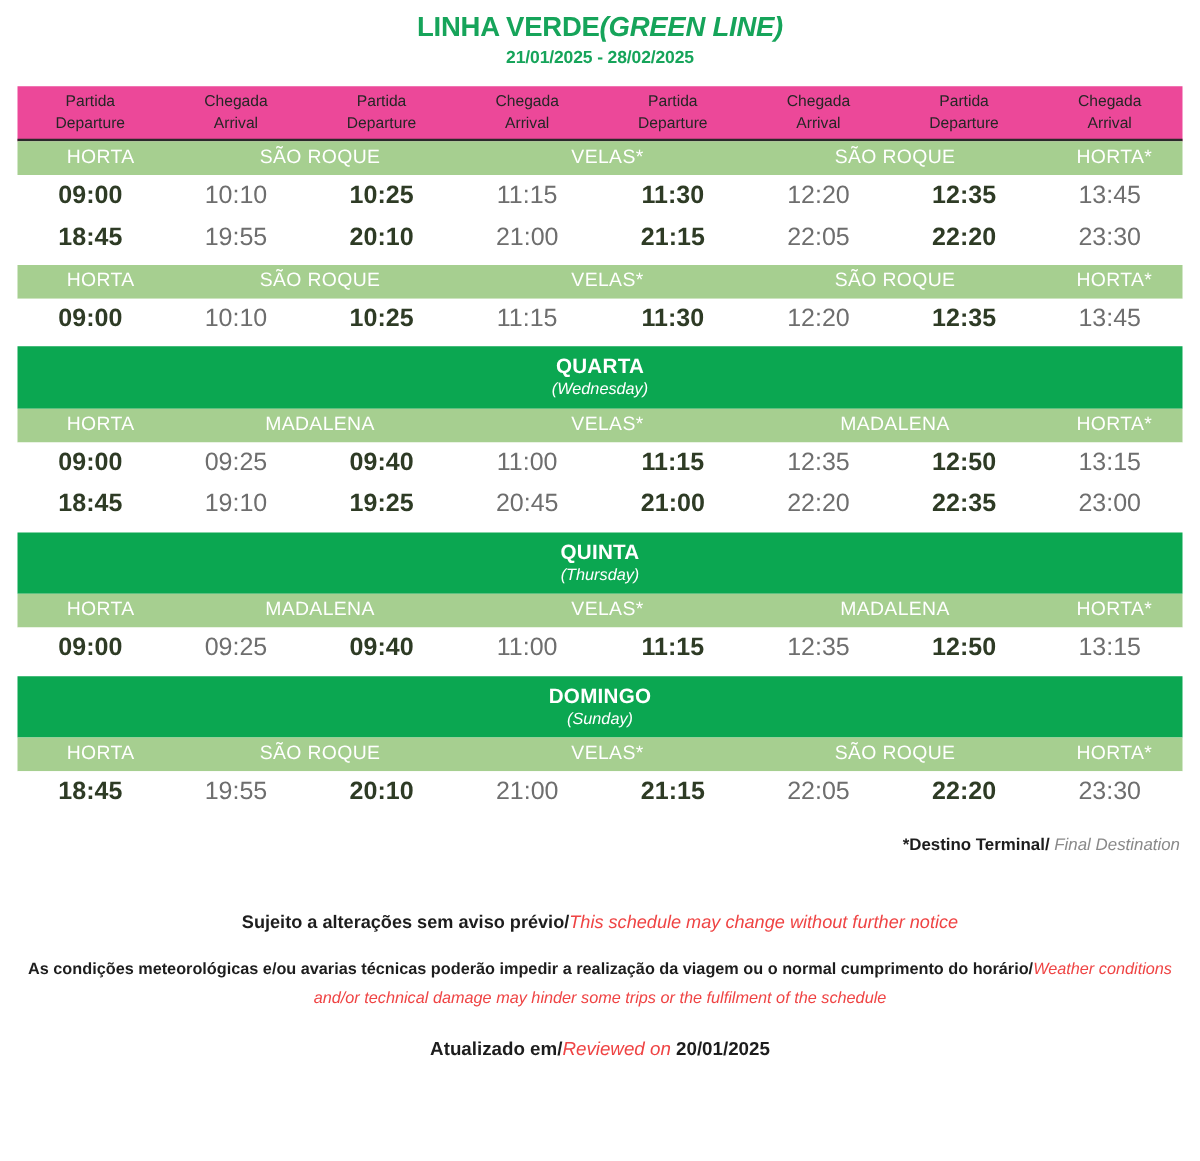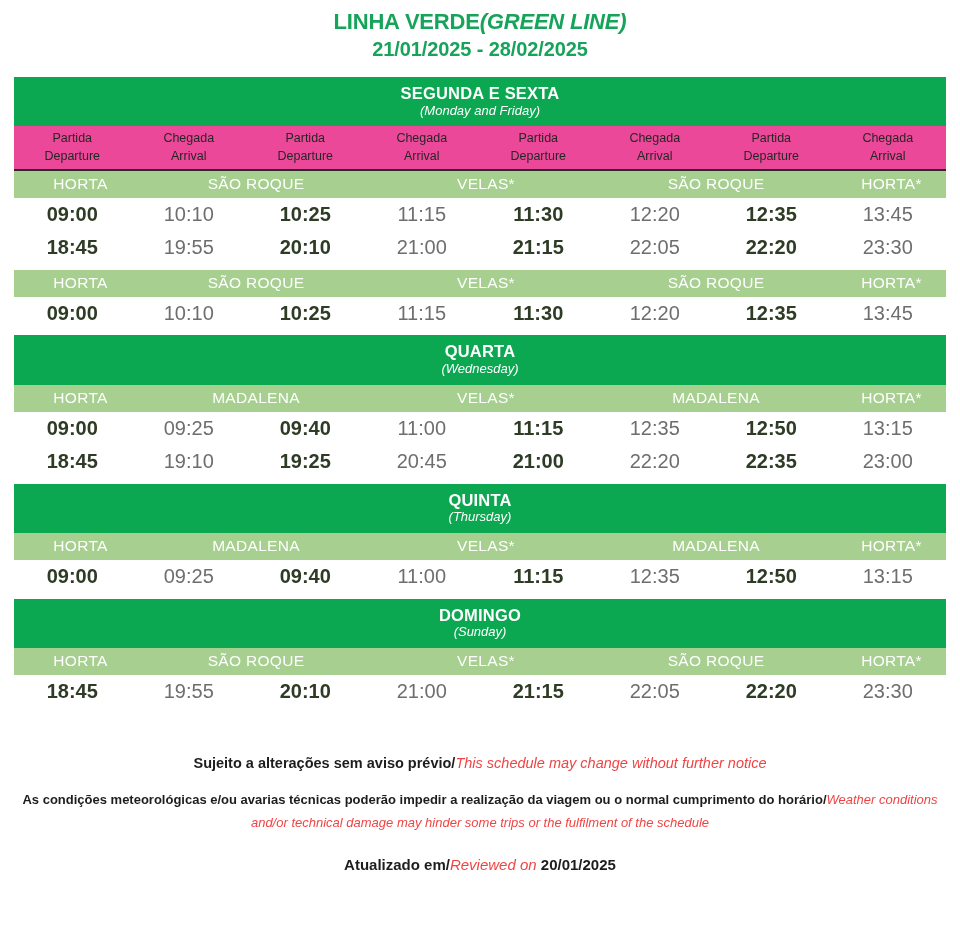--- a/index.html
+++ b/index.html
@@ -37,21 +37,21 @@
   }
   .title-line1 .pt {
     font-weight: bold;
     font-style: normal;
   }
   .title-line1 .en {
     font-style: italic;
     font-weight: bold;
   }
   .title-line2 {
-    font-size: 20px;
+    font-size: 14px;
     font-weight: bold;
     color: #16A45A;
     line-height: 1.35;
     letter-spacing: -0.1px;
     text-align: center;
   }
 
   
   .blocks {
     margin-top: 14px;
@@ -201,24 +201,20 @@
 
   <div class="title-area">
     <div class="title-line1">
       <span class="pt">LINHA VERDE</span><span class="en">(GREEN LINE)</span>
     </div>
     <div class="title-line2">21/01/2025 - 28/02/2025</div>
   </div>
 
   <div class="blocks" id="blocks-root">
       <div class="block">
-        <div class="band">
-          <span class="band-pt">SEGUNDA E SEXTA</span>
-          <span class="band-en">(Monday and Friday)</span>
-        </div>
         <div class="labels">
           <div class="lab">
             <span class="l-pt">Partida</span>
             <span class="l-en">Departure</span>
           </div>
           <div class="lab">
             <span class="l-pt">Chegada</span>
             <span class="l-en">Arrival</span>
           </div>
           <div class="lab">
@@ -367,20 +363,24 @@
           <div class="cell dep">20:10</div>
           <div class="cell arr">21:00</div>
           <div class="cell dep">21:15</div>
           <div class="cell arr">22:05</div>
           <div class="cell dep">22:20</div>
           <div class="cell arr">23:30</div>
         </div>
       </div>
     </div>
 
+  <div class="footnote">
+    <span class="fn-pt">*Destino Terminal/</span>
+    <span class="fn-en">Final Destination</span>
+  </div>
 
   <div class="footer">
     <div class="note note-1">
       <span class="n-pt">Sujeito a alterações sem aviso prévio/</span><span class="n-en">This schedule may change without further notice</span>
     </div>
     <div class="note note-2">
       <span class="n-pt">As condições meteorológicas e/ou avarias técnicas poderão impedir a realização da viagem ou o normal cumprimento do horário/</span><span class="n-en">Weather conditions</span>
     </div>
     <div class="note note-3">
       <span class="n-en">and/or technical damage may hinder some trips or the fulfilment of the schedule</span>

